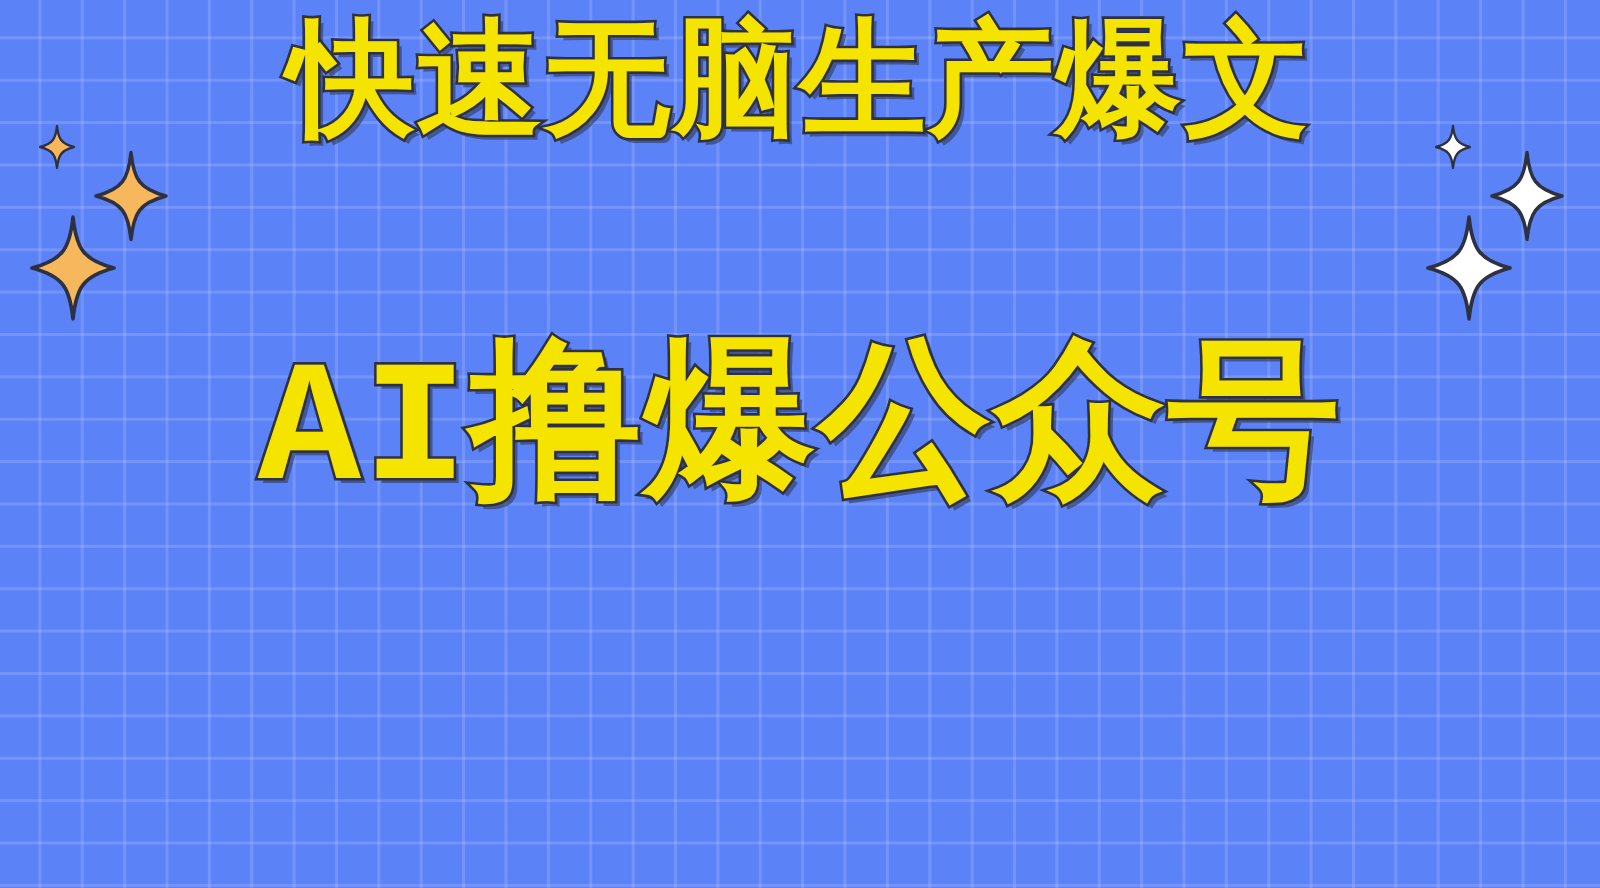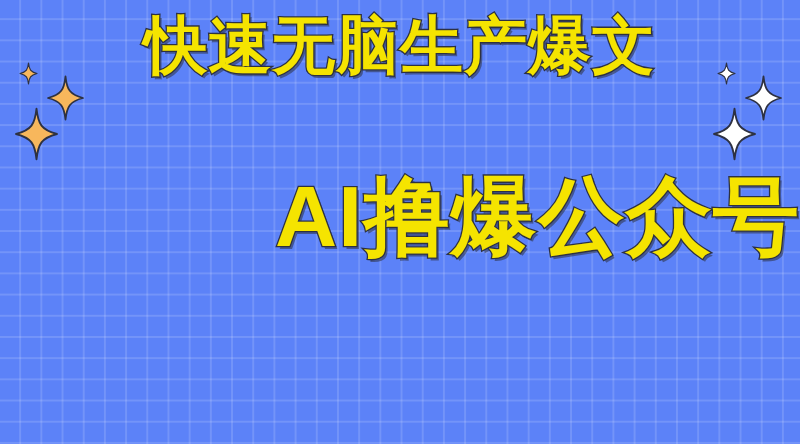--- a/index.html
+++ b/index.html
@@ -12,21 +12,21 @@
     position: relative;
     width: 800px;
     height: 444px;
     overflow: hidden;
     background-color: #5C82F8;
     background-image:
       linear-gradient(to right, rgba(255,255,255,0.14) 1.5px, transparent 1.5px),
       linear-gradient(to bottom, rgba(255,255,255,0.14) 1.5px, transparent 1.5px);
     background-size: 21.2px 21.2px;
     background-position: -2px -3px;
-    font-family: Liberation Sans, sans-serif;
+    font-family: Liberation Mono, monospace;
     user-select: none;
   }
 
   
   .line {
     position: absolute;
     left: 0;
     width: 100%;
     text-align: center;
     white-space: nowrap;
@@ -44,21 +44,20 @@
     font-size: 63px;
     line-height: 74px;
     letter-spacing: 0.015em;
   }
 
   .line-headline {
     top: 166px;
     font-size: 86px;
     line-height: 100px;
     letter-spacing: 0.015em;
-    text-align: right;
   }
 
   .line-subtitle {
     top: 328px;
     font-size: 62px;
     line-height: 74px;
     letter-spacing: 0.02em;
   }
 
   

